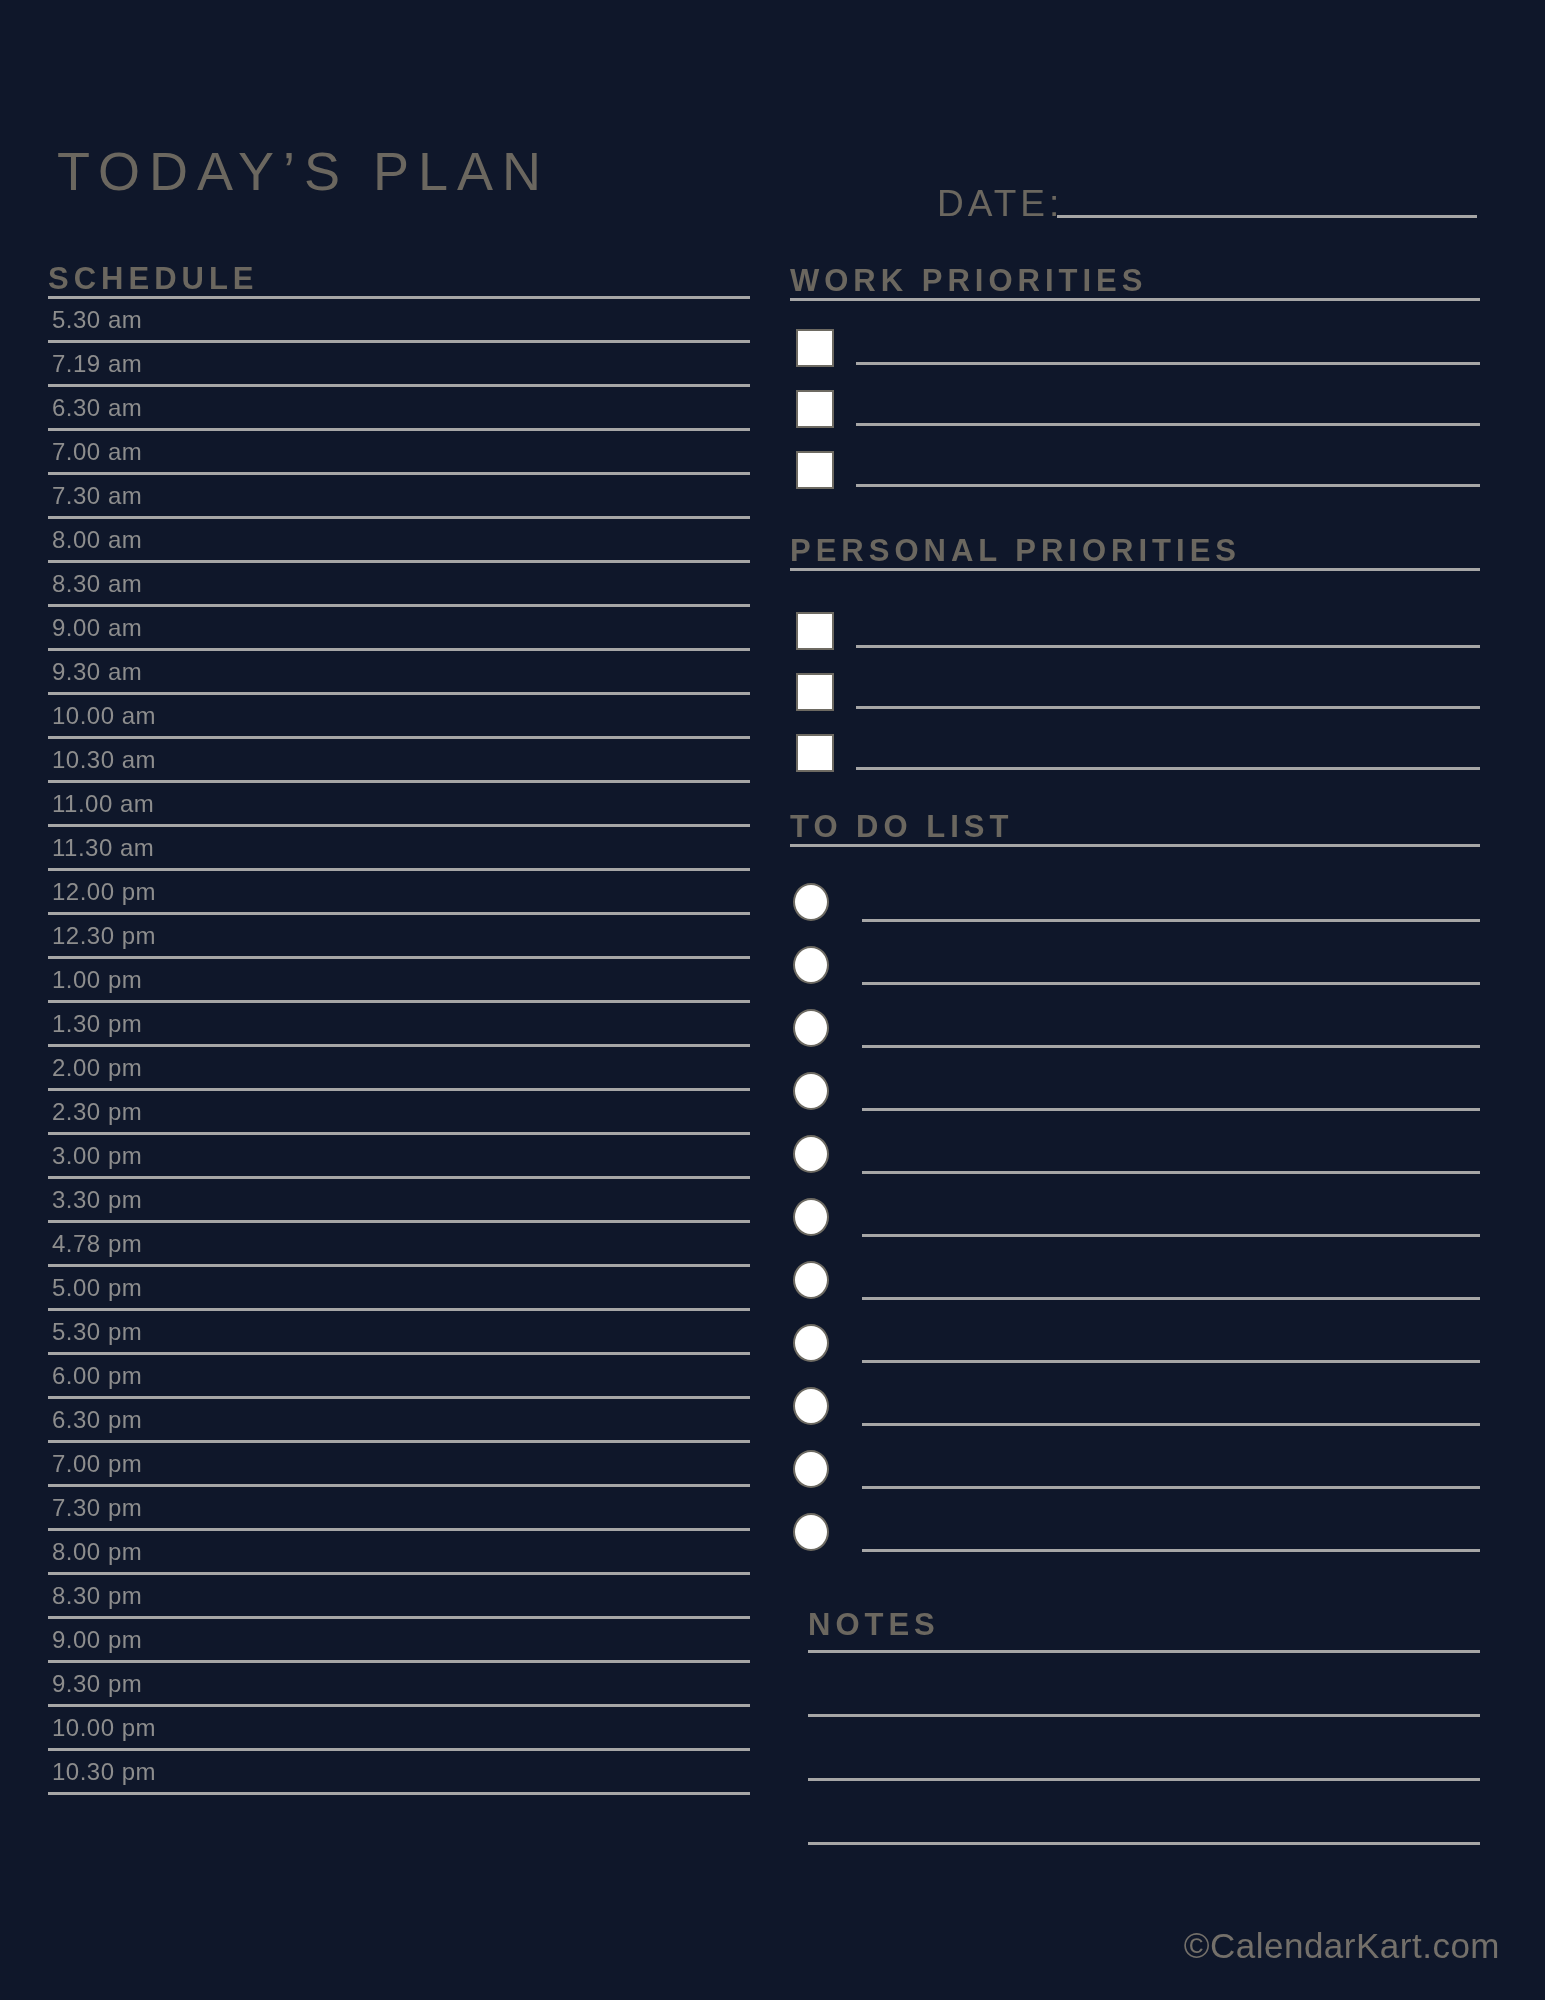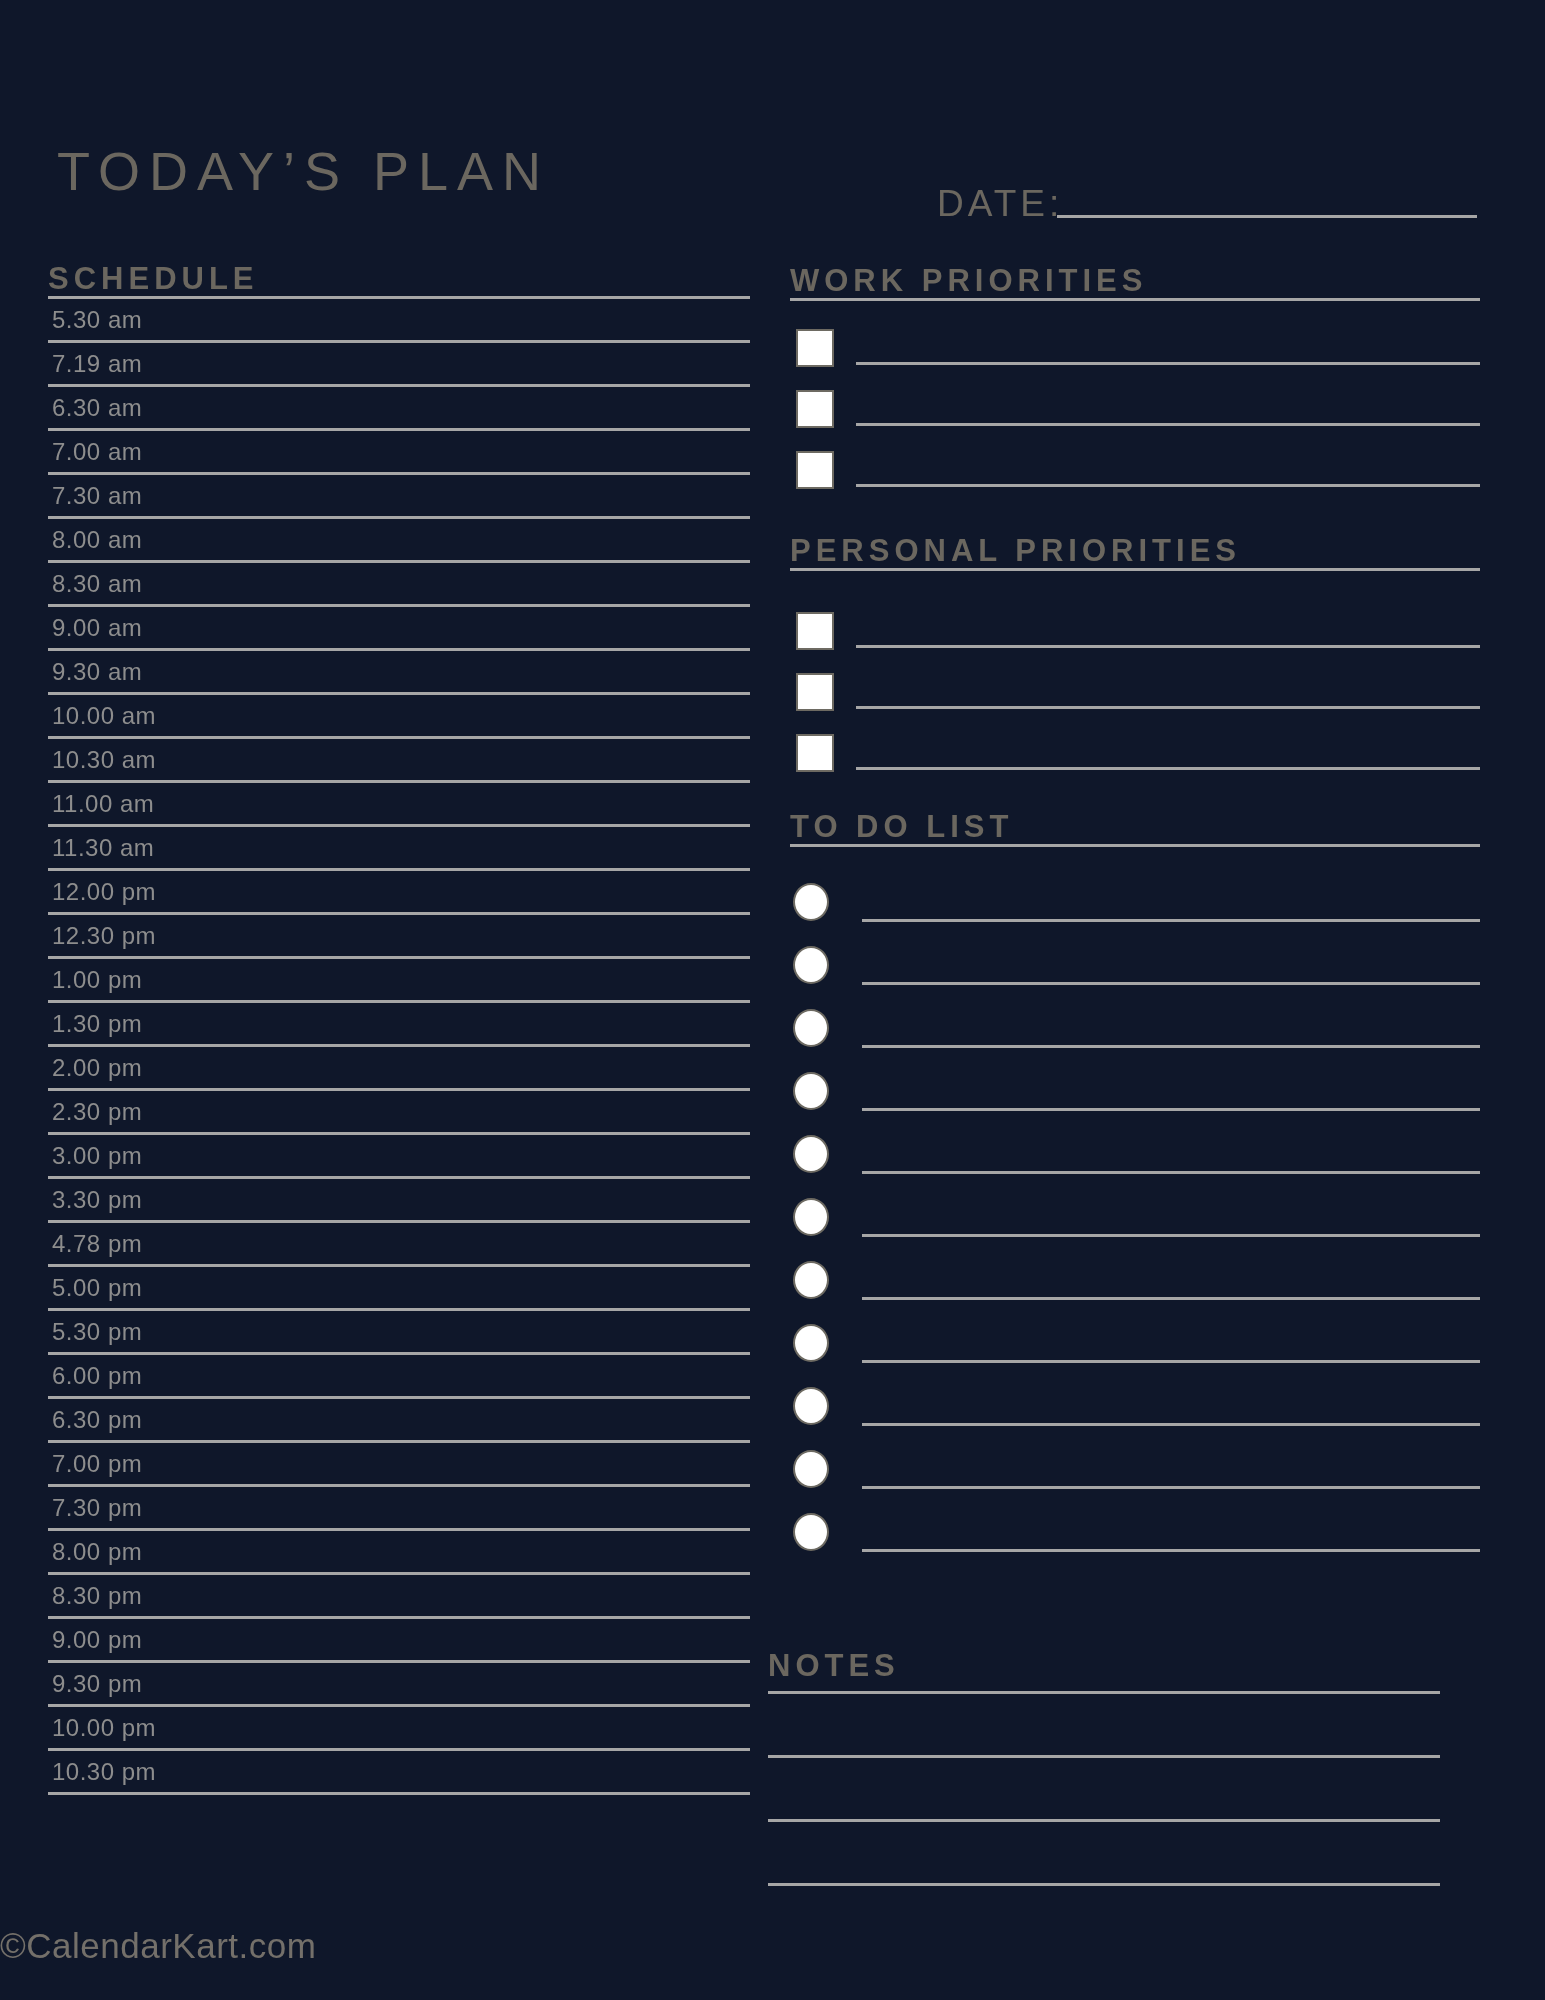--- a/index.html
+++ b/index.html
@@ -76,27 +76,27 @@
     width:36px;height:38px;
     border:2px solid var(--box-border);
     border-radius:50%;
     background:#ffffff;
   }
   .todo-line{
     position:absolute;left:72px;right:0;top:36px;
     height:3px;background:var(--line);
   }
   
-  .notes{position:absolute;left:768px;top:1608px;width:672px;margin-top:41px;}
+  .notes{position:absolute;left:808px;top:1608px;width:672px;}
   .notes .sec-heading{padding-bottom:8px;}
   .notes-line{height:64px;border-bottom:3px solid var(--line);}
   
   .footer{
     position:absolute;left:0;top:1926px;width:1500px;
-    text-align:left;
+    text-align:right;
     font-size:35px;color:var(--footer-text);letter-spacing:0.5px;
   }
 </style>
 </head>
 <body>
 
 <div class="page">
 
   <h1 class="title">TODAY’S PLAN</h1>
 

